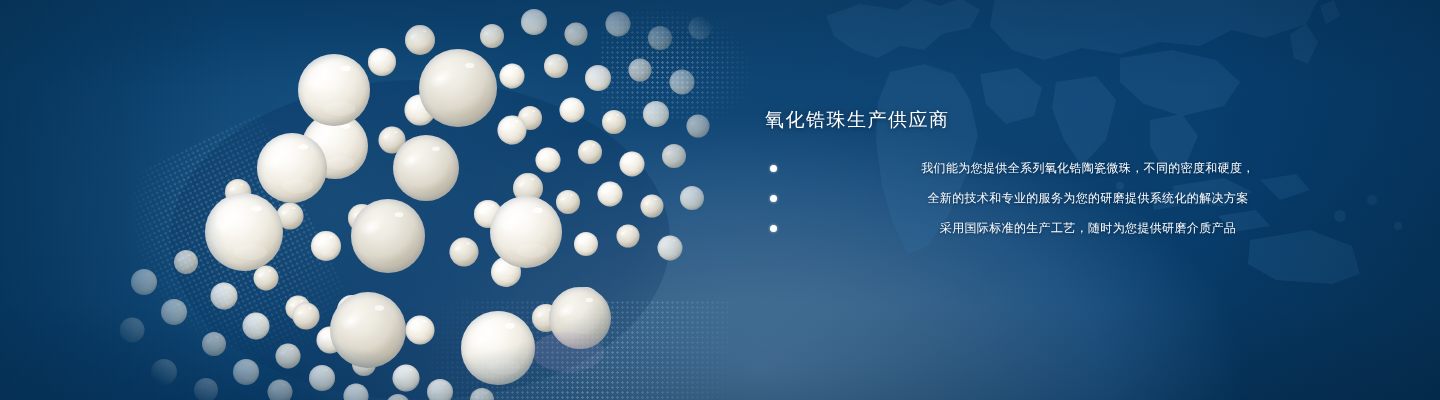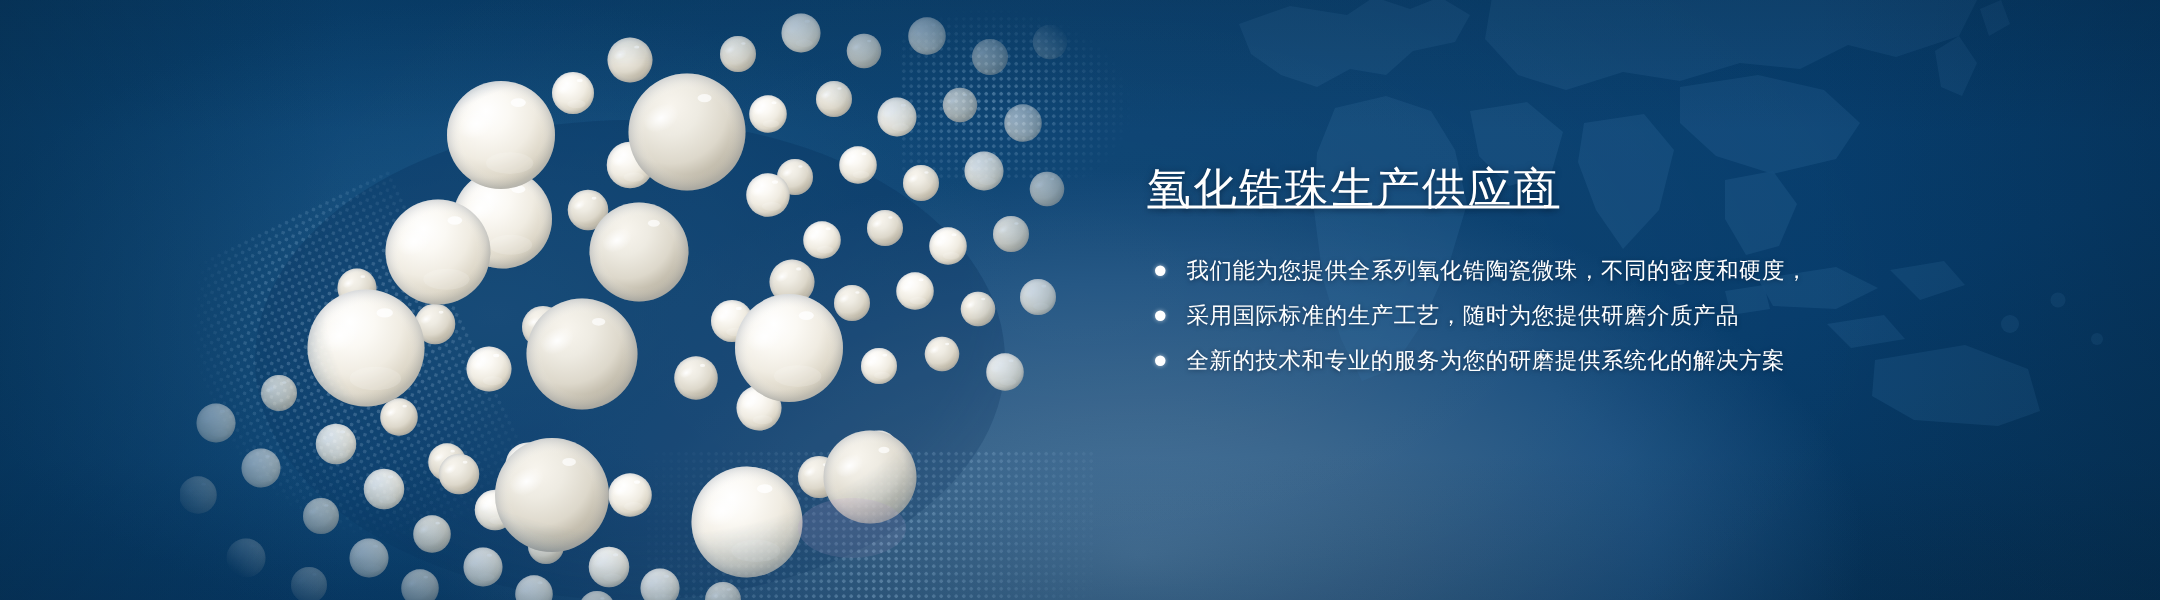--- a/index.html
+++ b/index.html
@@ -73,39 +73,39 @@
             mask-image: radial-gradient(ellipse 64% 70% at 52% 50%, rgba(0,0,0,1) 0%, rgba(0,0,0,1) 56%, rgba(0,0,0,0.55) 76%, rgba(0,0,0,0) 97%);
   }
   .beads svg { width:100%; height:100%; display:block; }
 
   
   .copy {
     position:absolute; left:765px; top:108px;
     width:620px;
   }
   .headline {
-    font-size:29px;
+    font-size:19px;
     line-height:1.25;
     letter-spacing:1.5px;
     color:#ffffff;
     font-weight:400;
     text-shadow:0 1px 4px rgba(0,18,38,0.55);
     white-space:nowrap;
-    text-decoration:underline;
   }
   .bullets { margin-top:26px; }
   .bullet {
     position:relative;
     padding-left:26px;
     color:#ffffff;
-    font-size:15px;
+    font-size:12px;
     line-height:21px;
     letter-spacing:0.35px;
     margin-bottom:9px;
     text-shadow:0 1px 3px rgba(0,18,38,0.5);
+    text-align:center;
   }
   .bullet:last-child { margin-bottom:0; }
   .dot {
     position:absolute; left:5px; top:7px;
     width:7px; height:7px;
     border-radius:50%;
     background:#ffffff;
     box-shadow:0 0 3px rgba(255,255,255,0.6);
   }
   .bullet-line { display:block; }
@@ -320,24 +320,24 @@
 
     <ul class="bullets" style="list-style:none;">
 
       <li class="bullet">
         <span class="dot"></span>
         <span class="bullet-line">我们能为您提供全系列氧化锆陶瓷微珠，不同的密度和硬度，</span>
       </li>
 
       <li class="bullet">
         <span class="dot"></span>
+        <span class="bullet-line">全新的技术和专业的服务为您的研磨提供系统化的解决方案</span>
+      </li>
+
+      <li class="bullet">
+        <span class="dot"></span>
         <span class="bullet-line">采用国际标准的生产工艺，随时为您提供研磨介质产品</span>
       </li>
 
-      <li class="bullet">
-        <span class="dot"></span>
-        <span class="bullet-line">全新的技术和专业的服务为您的研磨提供系统化的解决方案</span>
-      </li>
-
     </ul>
   </div>
 
 </div>
 
 </body></html>

